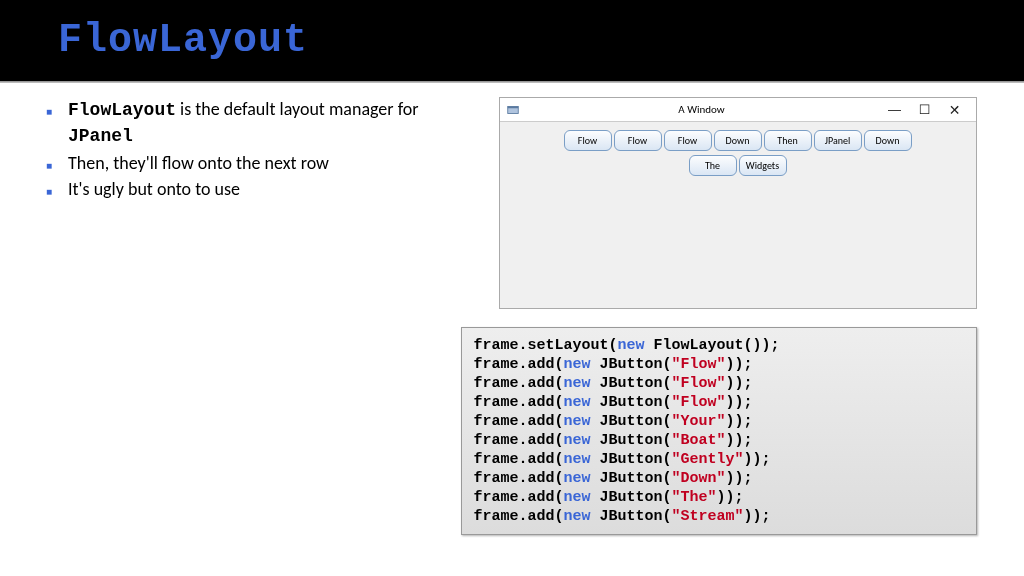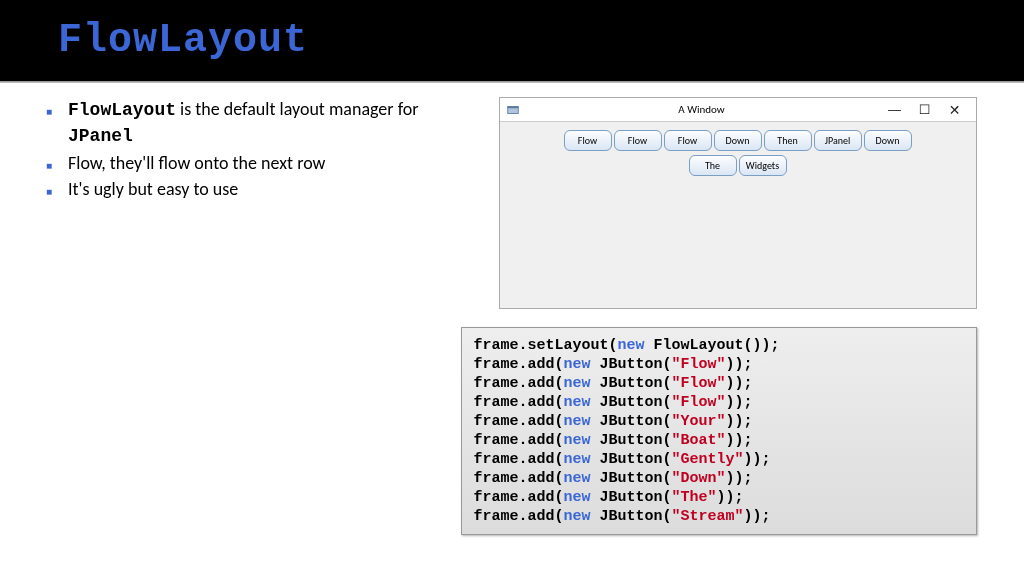--- a/index.html
+++ b/index.html
@@ -31,22 +31,22 @@
 
 <div class="header">
   <h1>FlowLayout</h1>
 </div>
 <div class="divider"></div>
 
 <div class="content">
   <div class="left">
     <ul>
       <li><span class="mono">FlowLayout</span><span> is the default layout manager for </span><span class="mono">JPanel</span></li>
-      <li><span>Flow, they'll flow onto the next row</span></li>
-      <li><span>It's ugly but easy to use</span></li>
+      <li><span>Then, they'll flow onto the next row</span></li>
+      <li><span>It's ugly but onto to use</span></li>
     </ul>
   </div>
 
   <div class="right">
     <div class="window">
       <div class="titlebar">
         <svg class="icon" viewBox="0 0 16 16">
             <rect x="2" y="4" width="12" height="8" fill="#b0c4de" stroke="#5a7aa0"></rect>
             <rect x="2" y="4" width="12" height="2" fill="#5a7aa0"></rect>
           </svg>

